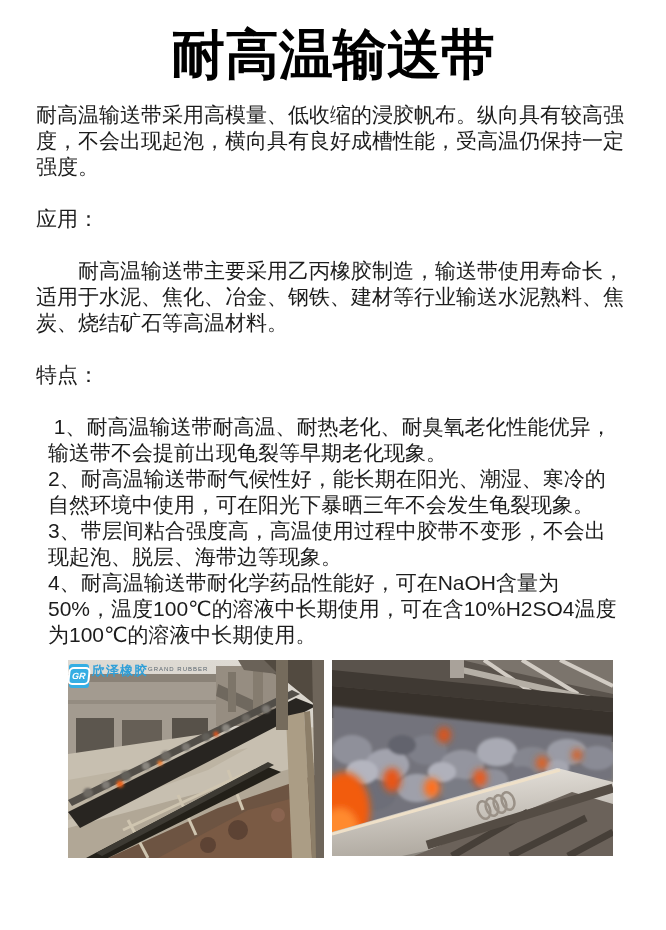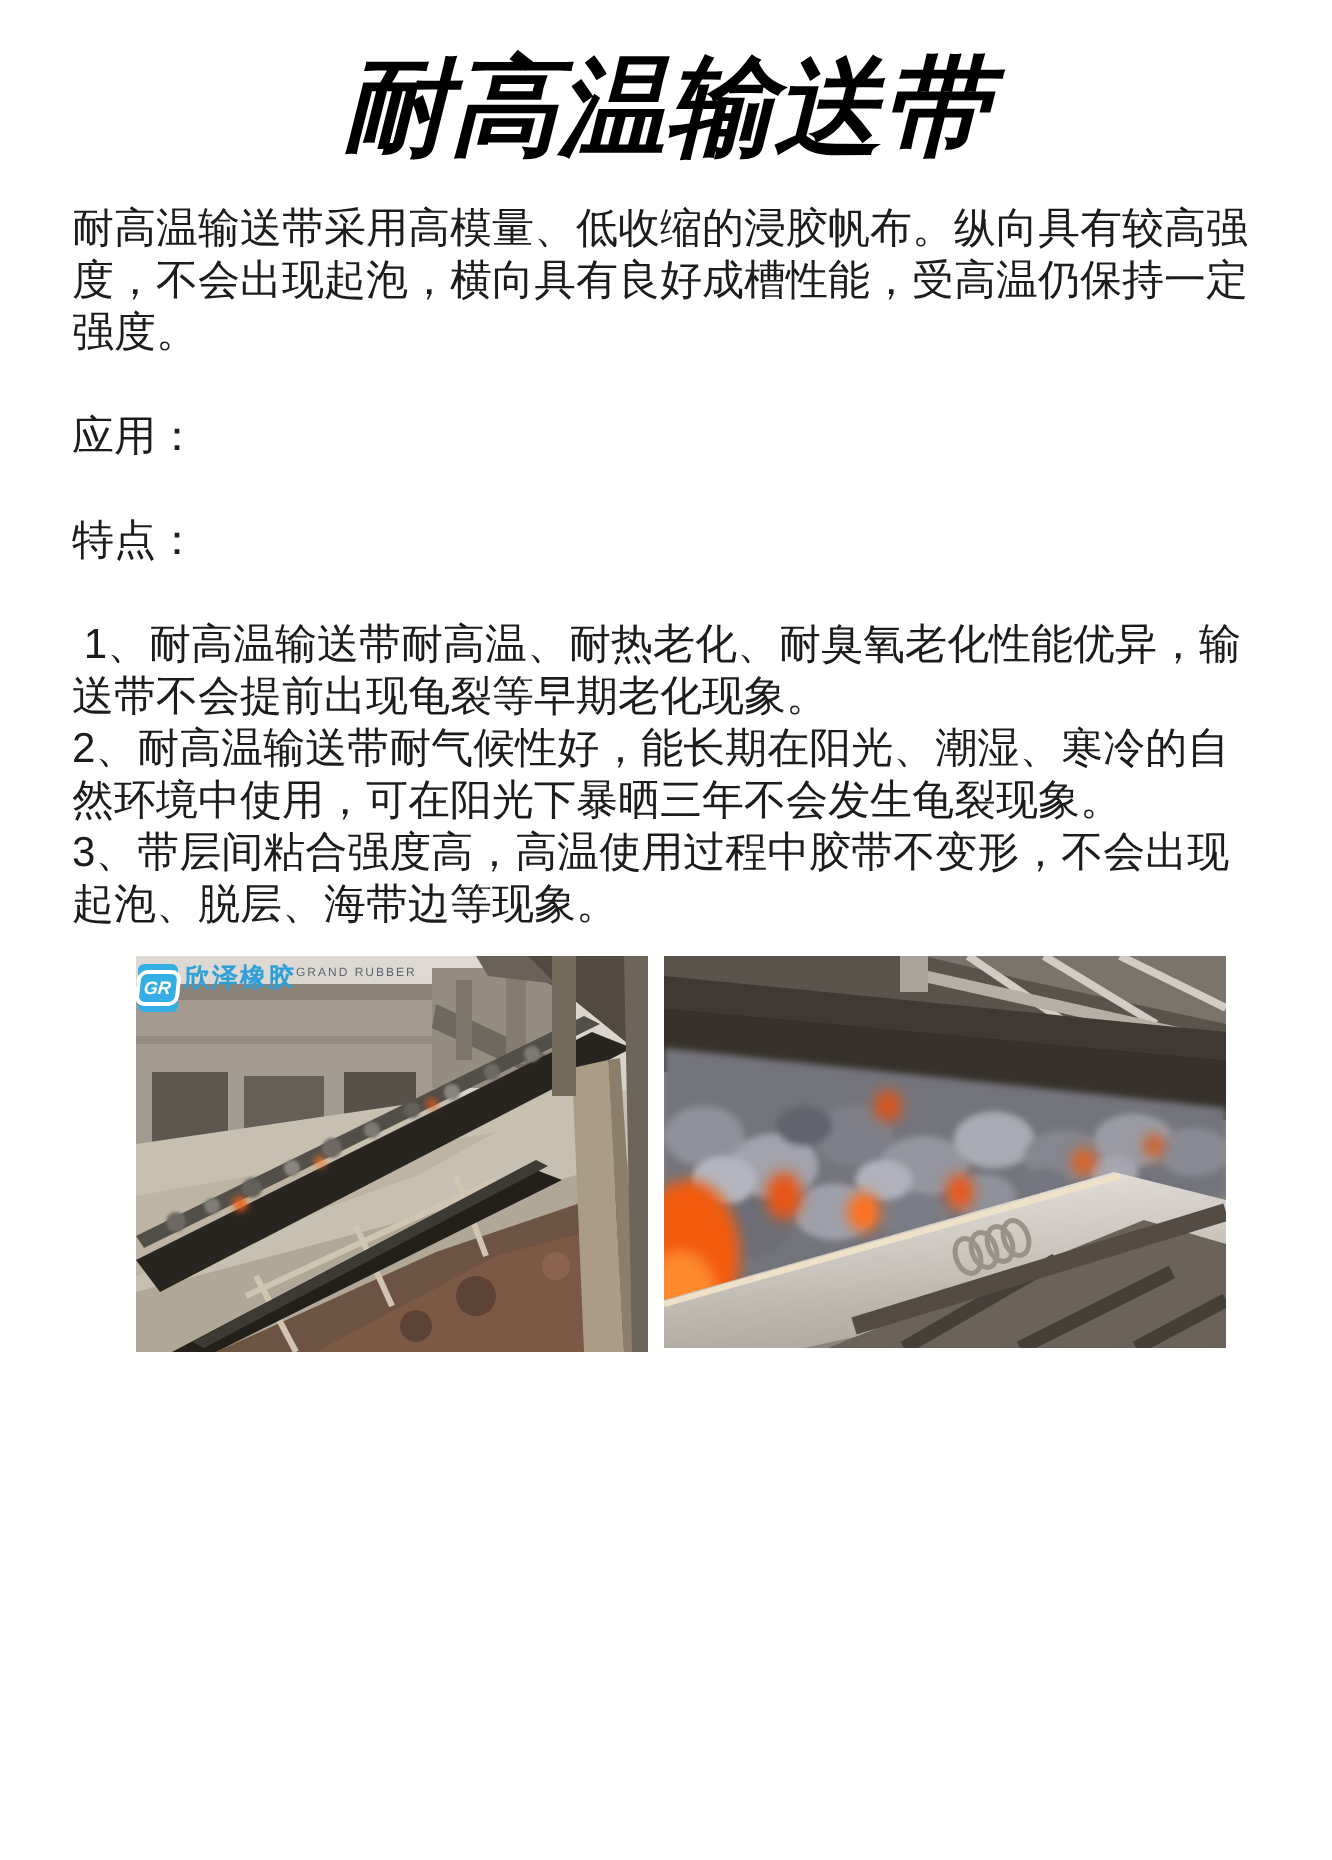--- a/index.html
+++ b/index.html
@@ -3,26 +3,26 @@
 <meta charset="utf-8">
 <style>
   html,body{margin:0;padding:0;}
   body{
     width:666px;height:930px;overflow:hidden;background:#ffffff;
     font-family:"Liberation Sans","DejaVu Sans",sans-serif;color:#000;
   }
   .page{position:relative;width:666px;height:930px;}
   h1.title{
     margin:16px 0 2px;text-align:center;
-    font-size:54px;line-height:76px;font-weight:700;color:#000;font-style:italic;
+    font-size:54px;line-height:76px;font-weight:700;color:#000;
   }
   .content{margin:10px 36px 0;font-size:21px;line-height:26px;color:#1c1c1c;}
   .content p{margin:0 0 26px;white-space:pre-wrap;}
   .content .features-list p{margin:0;}
-  .content .features-list{margin:0;}
+  .content .features-list{margin:12px;}
   .photos{display:flex;gap:8px;padding-left:68px;margin-top:12px;align-items:flex-start;}
   .photo{position:relative;display:block;font-size:0;line-height:0;}
   .photo svg{display:block;}
   
   .wm{position:absolute;top:4px;left:1px;display:flex;align-items:flex-start;}
   .wm-box{
     width:20px;height:24px;background:#35aee3;border-radius:3px;
     display:flex;align-items:center;justify-content:center;flex:0 0 auto;
   }
   .wm-mono{
@@ -37,25 +37,27 @@
 </head>
 <body>
 
 <div class="page">
 
   <h1 class="title">耐高温输送带</h1>
 
   <div class="content">
     <p>耐高温输送带采用高模量、低收缩的浸胶帆布。纵向具有较高强度，不会出现起泡，横向具有良好成槽性能，受高温仍保持一定强度。</p>
     <p>应用：</p>
+    <p>　　耐高温输送带主要采用乙丙橡胶制造，输送带使用寿命长，适用于水泥、焦化、冶金、钢铁、建材等行业输送水泥熟料、焦炭、烧结矿石等高温材料。</p>
     <p>特点：</p>
     <div class="features-list">
       <p> 1、耐高温输送带耐高温、耐热老化、耐臭氧老化性能优异，输送带不会提前出现龟裂等早期老化现象。</p>
       <p>2、耐高温输送带耐气候性好，能长期在阳光、潮湿、寒冷的自然环境中使用，可在阳光下暴晒三年不会发生龟裂现象。</p>
       <p>3、带层间粘合强度高，高温使用过程中胶带不变形，不会出现起泡、脱层、海带边等现象。</p>
+      <p>4、耐高温输送带耐化学药品性能好，可在NaOH含量为50%，温度100℃的溶液中长期使用，可在含10%H2SO4温度为100℃的溶液中长期使用。</p>
     </div>
   </div>
 
   <div class="photos">
 
     <div class="photo">
       <svg width="256" height="198" viewBox="0 0 256 198">
         <defs>
           <linearGradient id="lsky" x1="0" y1="0" x2="0" y2="1">
             <stop offset="0" stop-color="#dedad3"></stop>

